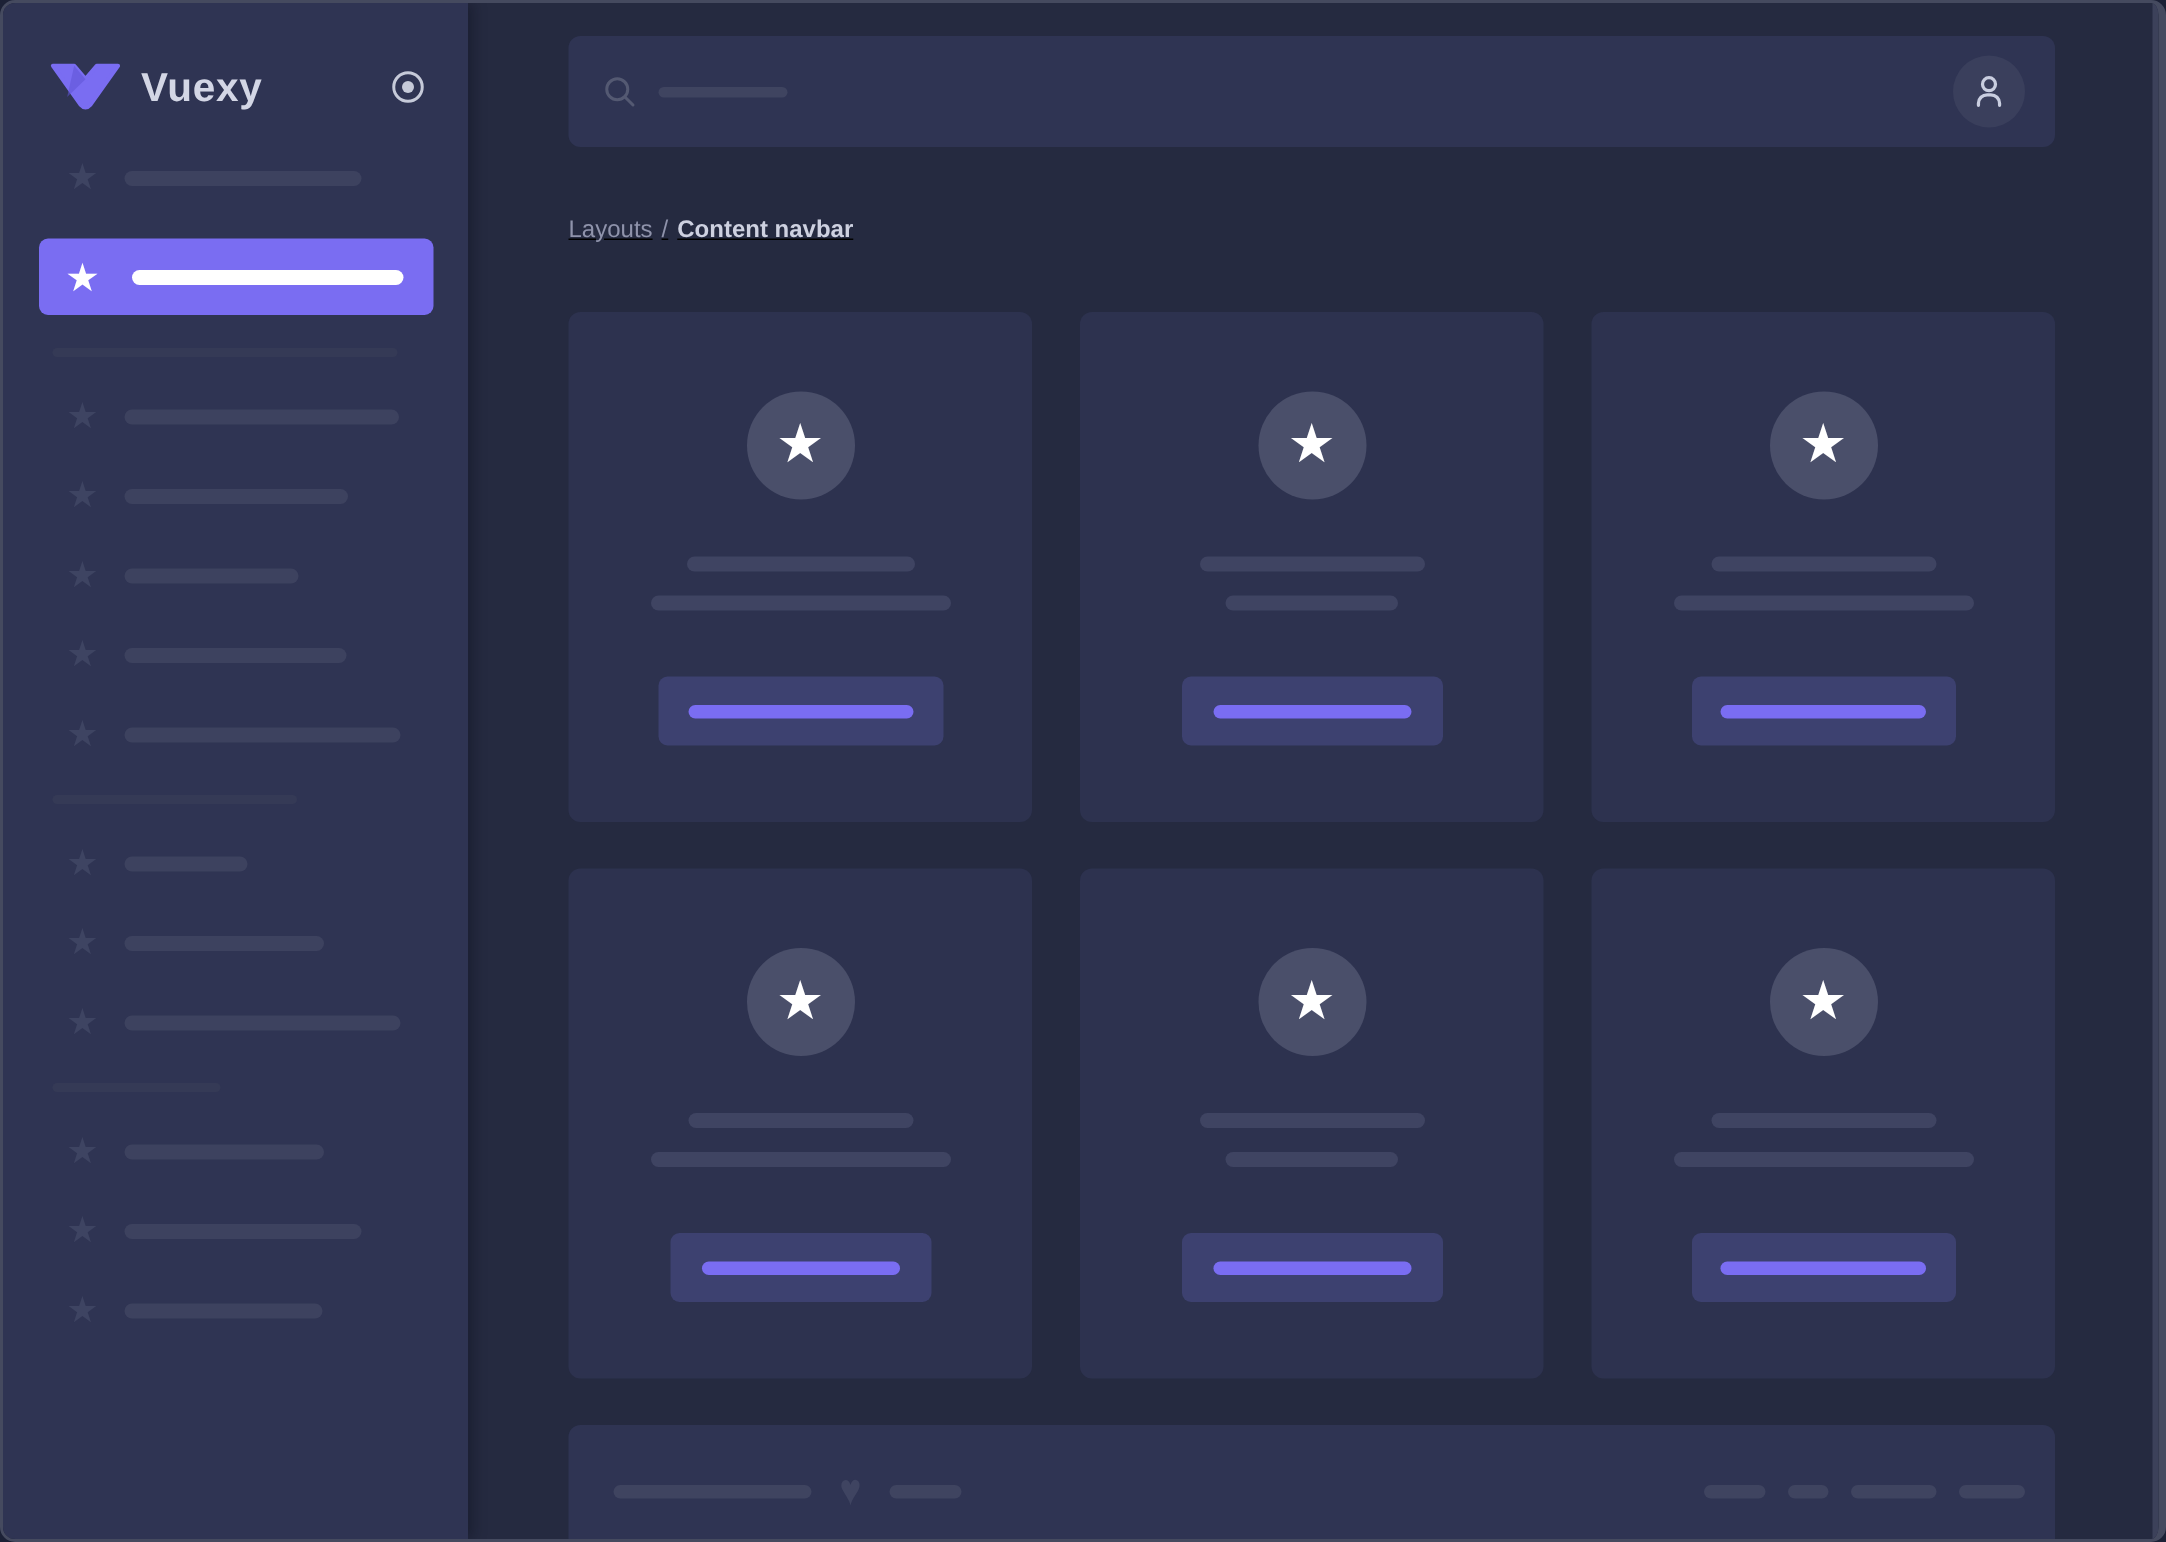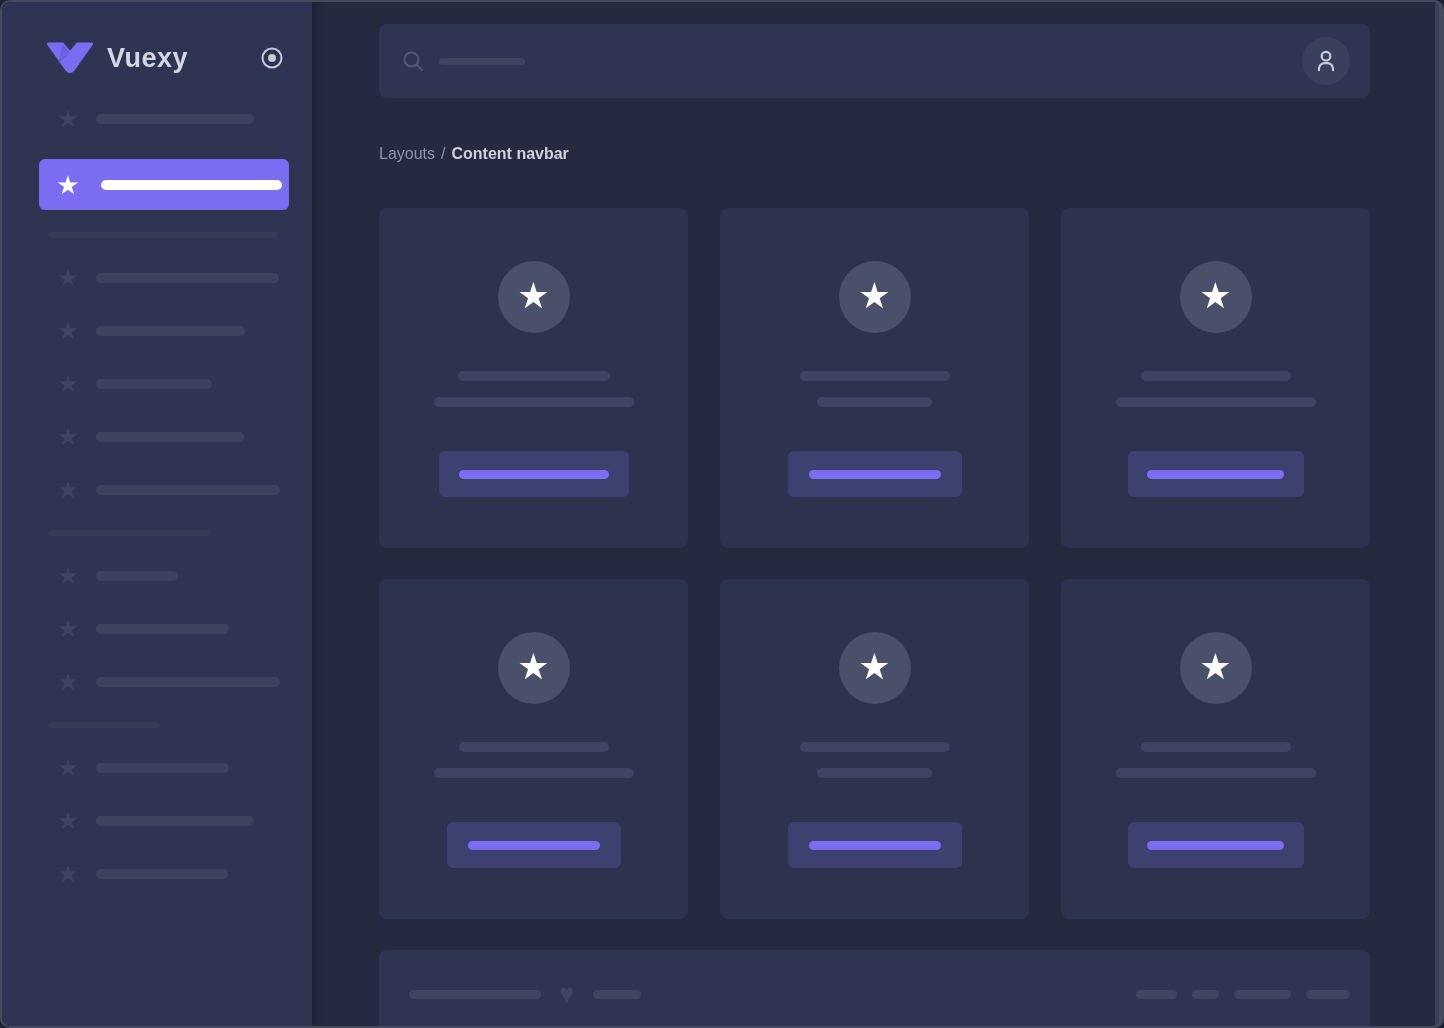--- a/index.html
+++ b/index.html
@@ -18,21 +18,20 @@
     display: flex;
   }
 
   
   .sidebar {
     width: 310px; min-width: 310px; height: 100%;
     background: #2f3453;
     box-shadow: 3px 0 8px rgba(10,12,24,.35);
     z-index: 2;
     overflow: hidden;
-    padding-left: 13px;
   }
   .sidebar-header {
     display: flex; align-items: center;
     padding: 32px 28px 0 30px; height: 80px;
   }
   .logo-icon { width: 50px; height: 32px; display: block; }
   .logo-text {
     margin-left: 12px;
     font-size: 27px; font-weight: 700; letter-spacing: .5px;
     color: #d3d6e5; flex: 1;
@@ -85,21 +84,21 @@
   }
   .avatar {
     width: 48px; height: 48px; border-radius: 50%;
     background: #3a3f5c;
     display: flex; align-items: center; justify-content: center;
     cursor: pointer;
   }
   .avatar svg { width: 26px; height: 26px; }
 
   .breadcrumb {
-    margin-top: 46px; font-size: 16px; line-height: 20px;
+    margin-top: 46px; font-size: 16px; line-height: 20px; text-decoration: underline;
   }
   .bc-parent { color: #8f93ab; cursor: pointer; }
   .bc-sep { color: #8f93ab; margin: 0 6px; }
   .bc-current { color: #ced1e0; font-weight: 700; }
 
   .grid {
     margin-top: 44px;
     display: grid;
     grid-template-columns: repeat(3, 1fr);
     column-gap: 32px; row-gap: 31px;

